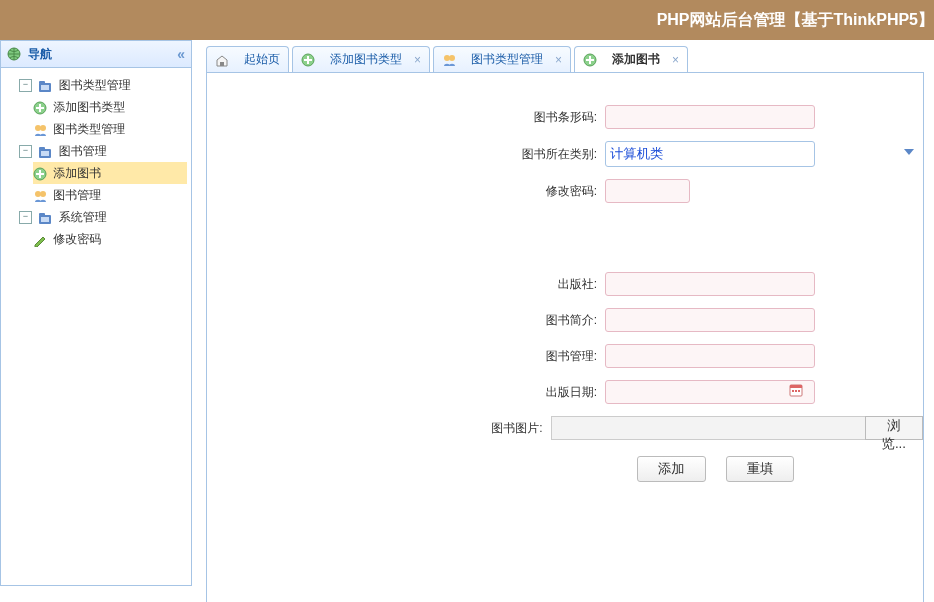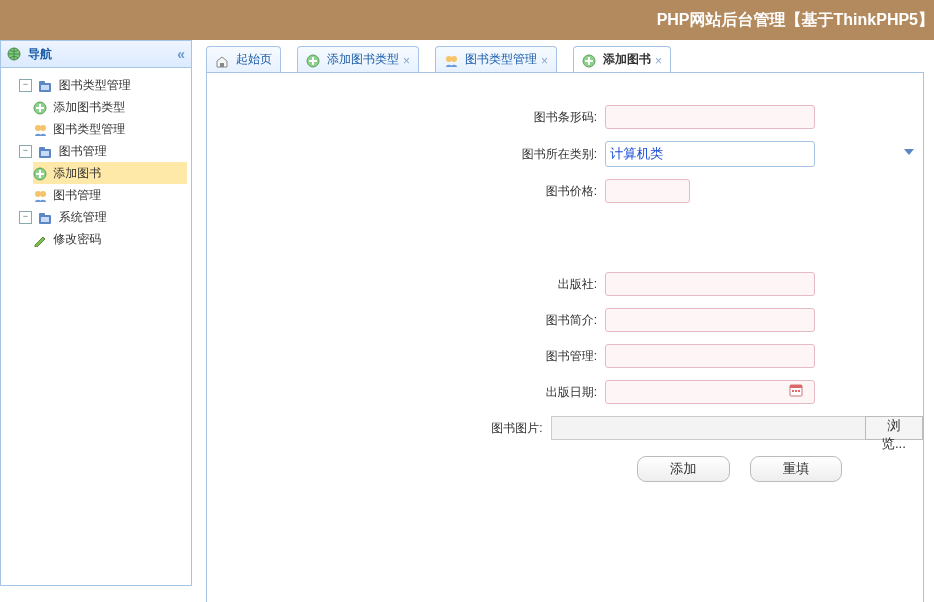--- a/index.html
+++ b/index.html
@@ -12,38 +12,38 @@
   .tree{padding:6px 4px;}
   .tree ul{list-style:none;margin:0;padding-left:14px;}
   .tree li{line-height:22px;white-space:nowrap;}
   .tree a{color:#333;text-decoration:none;}
   .tree li.selected{background:#ffe9a8;}
   .tree li.selected > a{color:#333;}
   .toggle{display:inline-block;width:11px;height:11px;border:1px solid #8aa;background:#fff;text-align:center;line-height:9px;font-size:9px;color:#577;margin-right:3px;vertical-align:middle;}
   .ic{display:inline-block;width:14px;height:14px;vertical-align:middle;margin-right:3px;}
   .main{position:absolute;top:0;left:200px;right:0;bottom:0;padding:6px 10px 10px 6px;}
   .tabs{display:flex;flex-wrap:wrap;align-items:flex-end;border-bottom:1px solid #a6c4e5;}
-  .tab{display:flex;align-items:flex-end;gap:4px;border:1px solid #a6c4e5;border-bottom:none;background:linear-gradient(#f7fbff,#e7f1ff);padding:4px 8px;margin-right:16px;border-radius:4px 4px 0 0;color:#1a5ca8;}
+  .tab{display:flex;align-items:center;gap:12px;border:1px solid #a6c4e5;border-bottom:none;background:linear-gradient(#f7fbff,#e7f1ff);padding:4px 8px;margin-right:3px;border-radius:4px 4px 0 0;color:#1a5ca8;}
   .tab.active{background:#fff;color:#333;font-weight:bold;}
   .tab .close{color:#8aa7cc;font-weight:normal;cursor:pointer;}
   .panel{border:1px solid #a6c4e5;border-top:none;background:#fff;min-height:490px;padding:20px 0;}
   .form-row{display:flex;align-items:center;margin:12px 0;}
   .form-label{width:390px;text-align:right;padding-right:8px;color:#333;}
   .form-ctrl{flex:1;display:flex;align-items:center;position:relative;}
   .inp{border:1px solid #e6b9c4;background:#fdf5f6;height:22px;padding:0 4px;border-radius:3px;outline:none;}
   .inp.w-mid{width:200px;}
   .inp.w-sm{width:75px;}
   .select-wrap{position:relative;}
   .select-wrap .arrow{position:absolute;right:4px;top:4px;}
   .slc{border:1px solid #a6c4e5;background:#fff;height:24px;width:200px;padding:0 4px;border-radius:3px;outline:none;color:#1d4ed8;}
   .date{position:relative;}
   .date .cal{position:absolute;left:184px;top:3px;pointer-events:none;}
   .file{border:1px solid #ccc;background:#f3f3f3;height:22px;width:325px;border-radius:0;padding:0;}
   .file-btn{border:1px solid #bbb;background:#f5f5f5;height:24px;padding:0 10px;margin-left:-1px;color:#333;}
-  .btn{border:1px solid #bbb;background:linear-gradient(#fff,#eee);height:26px;padding:0 32px;border-radius:9px;cursor:pointer;color:#333;}
+  .btn{border:1px solid #bbb;background:linear-gradient(#fff,#eee);height:26px;padding:0 20px;border-radius:3px;cursor:pointer;color:#333;}
   .btns{display:flex;gap:20px;margin-left:430px;margin-top:16px;}
   .gap{height:45px;}
 </style>
 </head>
 <body>
 
 <svg width="0" height="0" style="position:absolute">
 <defs>
   <g id="i-globe">
         <circle cx="7" cy="7" r="6" fill="#7fc97f" stroke="#4a8a4a"></circle>
@@ -204,21 +204,21 @@
       <div class="form-row">
         <div class="form-label">图书所在类别:</div>
         <div class="form-ctrl select-wrap">
           <input class="slc" readonly="" value="计算机类" style="">
           <svg class="ic arrow" viewBox="0 0 14 14">
               <use href="#i-down"></use>
             </svg>
         </div>
       </div>
       <div class="form-row">
-        <div class="form-label">图书价格:</div>
+        <div class="form-label">修改密码:</div>
         <div class="form-ctrl">
             <input class="inp w-sm" value="" style="">
           </div>
       </div>
       <div class="gap"></div>
       <div class="form-row">
         <div class="form-label">出版社:</div>
         <div class="form-ctrl">
             <input class="inp w-mid" value="" style="">
           </div>

